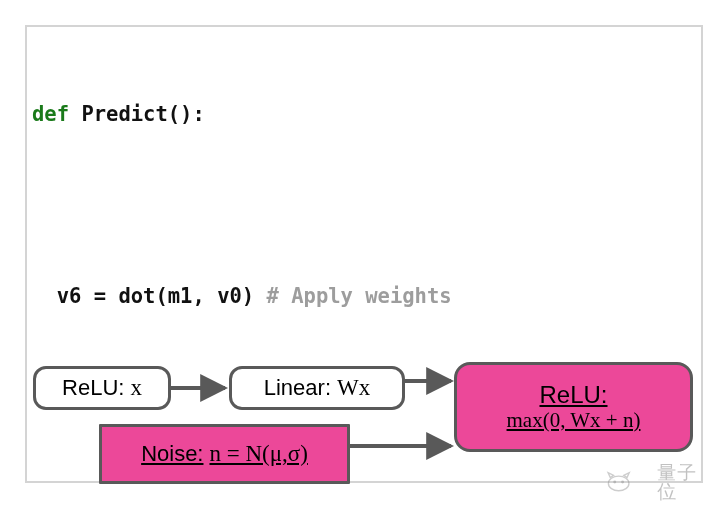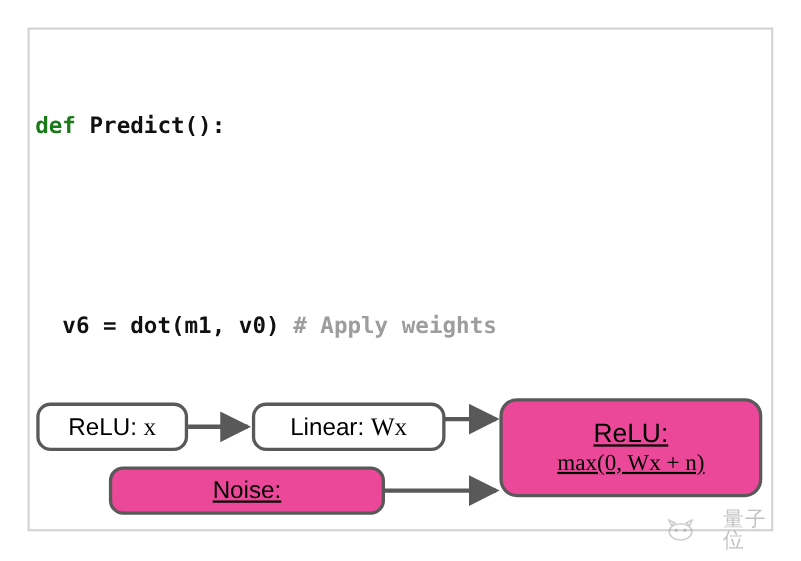--- a/index.html
+++ b/index.html
@@ -65,22 +65,22 @@
 
   #node-input {
     left: 33px;  top: 366px;  width: 138px; height: 44px;
     border-radius: 13px;
   }
   #node-linear {
     left: 229px; top: 366px;  width: 176px; height: 44px;
     border-radius: 13px;
   }
   #node-noise {
-    left: 99px;  top: 424px;  width: 251px; height: 44px;
-    border-radius: 13px;
+    left: 99px;  top: 424px;  width: 251px; height: 60px;
+    border-radius: 1px;
   }
   #node-relu {
     left: 454px; top: 362px;  width: 239px; height: 90px;
     border-radius: 16px;
     flex-direction: column;
     justify-content: center;
   }
 
   .lbl-sans  { font-family: "Liberation Sans", sans-serif; font-size: 22px; }
   .lbl-serif { font-family: "Liberation Serif", serif;     font-size: 23px; }
@@ -153,20 +153,21 @@
   <div class="node" id="node-linear">
     <span class="node-text">
       <span class="lbl-sans">Linear:</span>
         <span class="lbl-serif">Wx</span>
     </span>
   </div>
 
   <div class="node filled" id="node-noise">
     <span class="node-text">
       <span class="lbl-sans">Noise:</span>
+        <span class="lbl-serif">n = N(μ,σ)</span>
     </span>
   </div>
 
   <div class="node filled" id="node-relu">
     <span class="relu-l1">ReLU:</span>
     <span class="relu-l2">max(0, Wx + n)</span>
   </div>
 </div>
 
 <div id="watermark">

